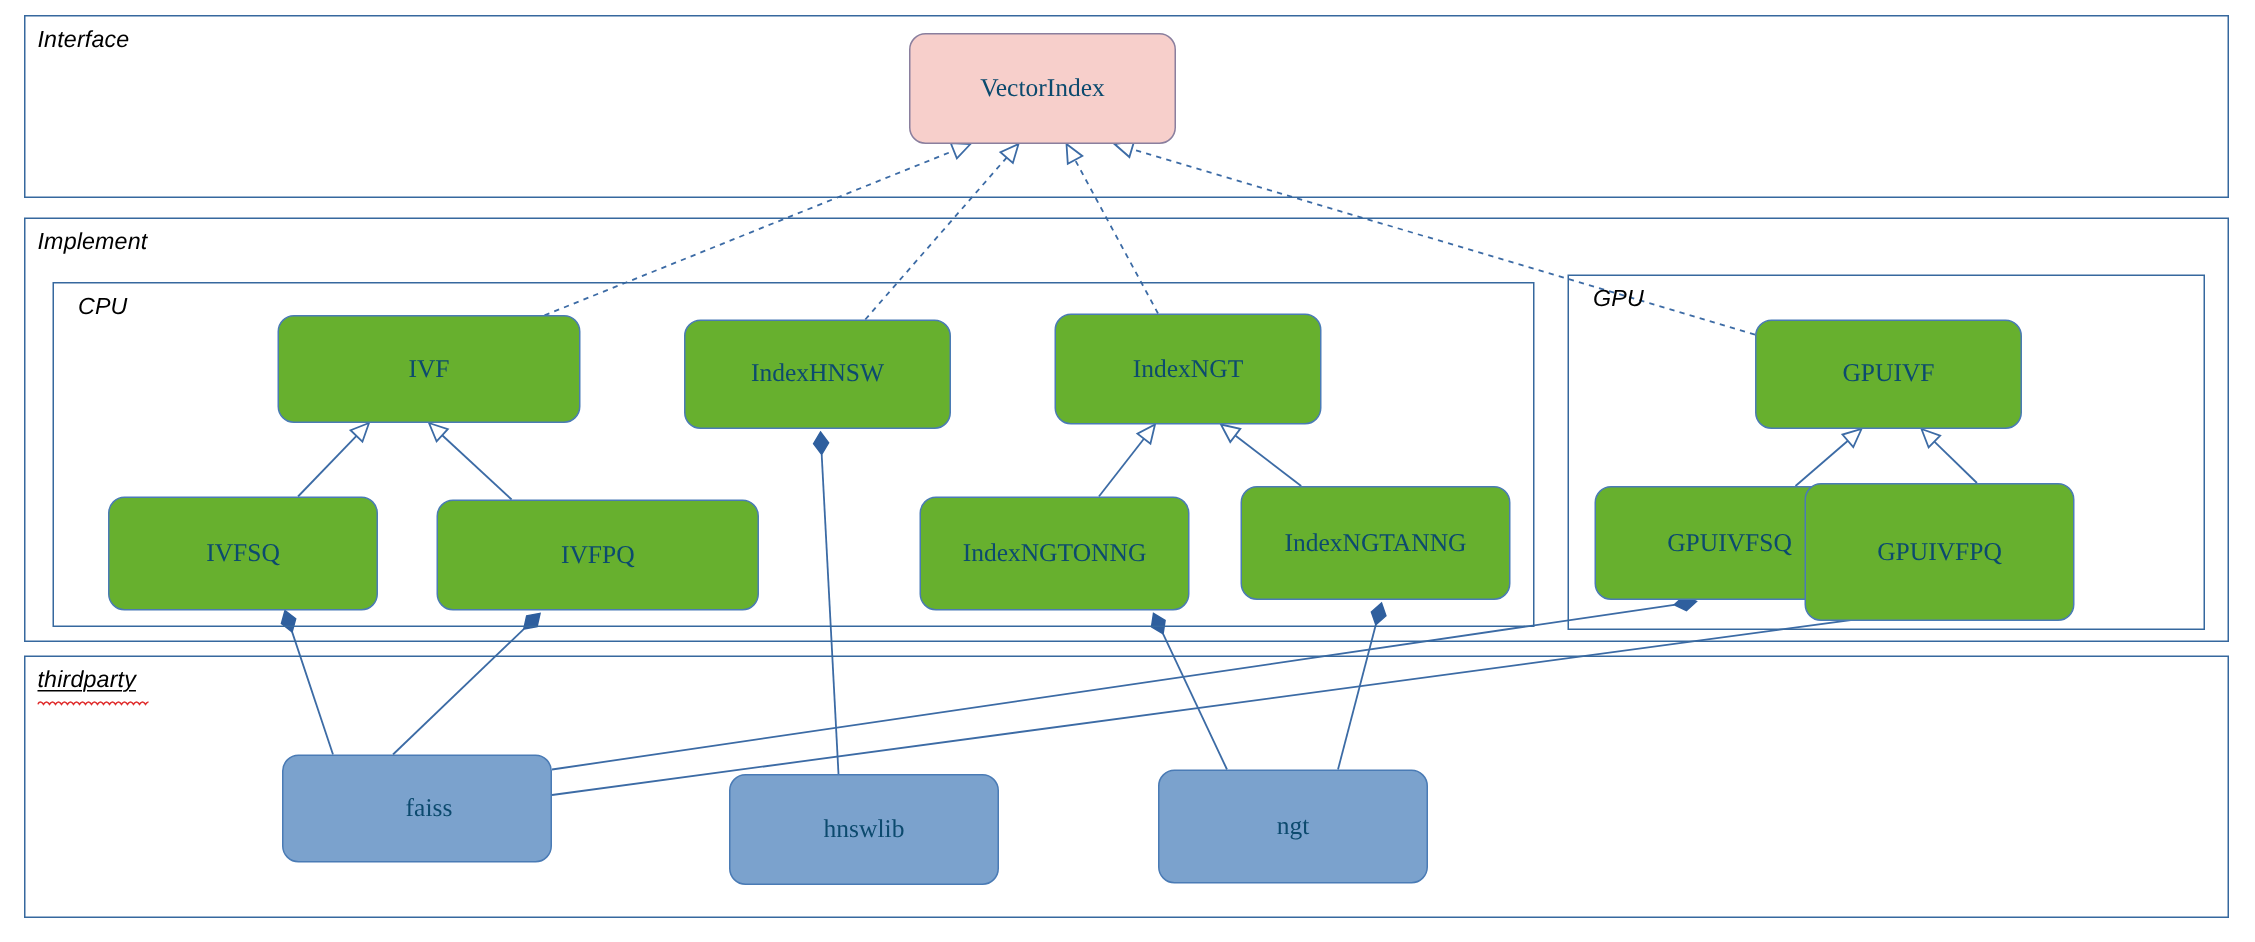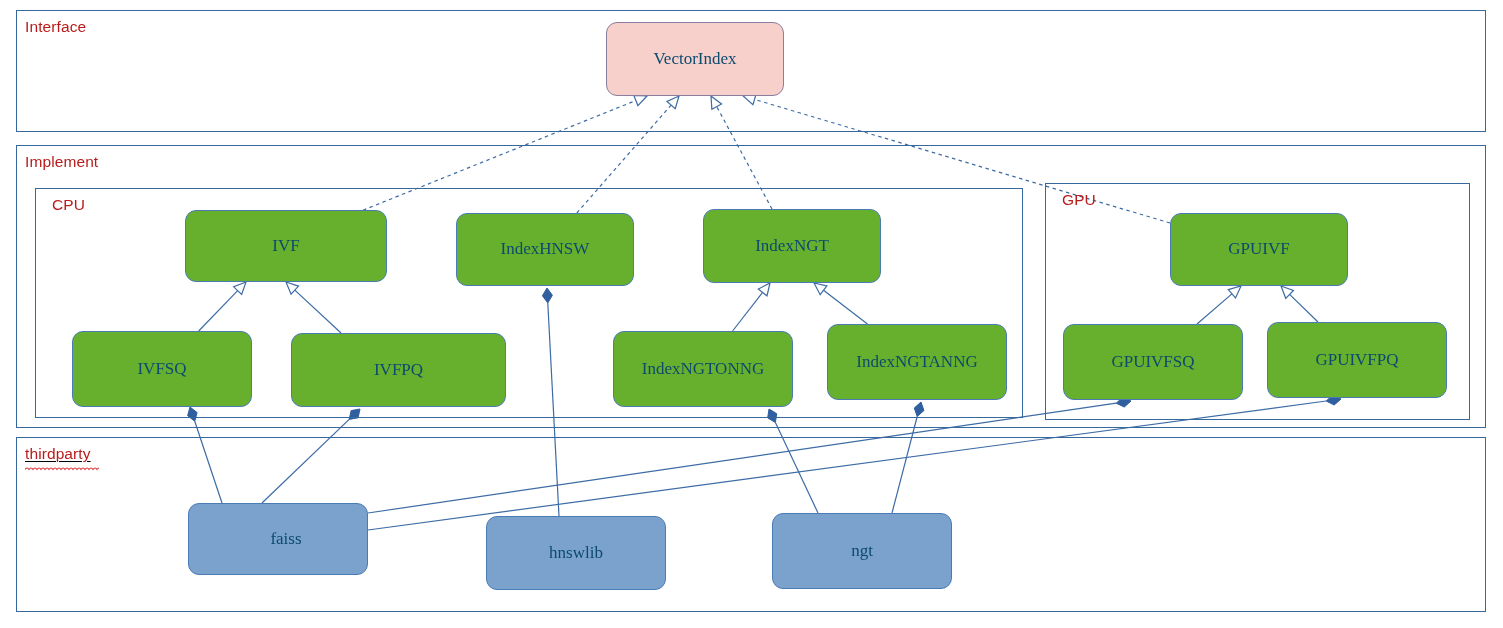--- a/index.html
+++ b/index.html
@@ -25,23 +25,24 @@
     background: transparent;
     box-sizing: border-box;
   }
   .container-box.inner {
     border: 1.1px solid #36689e;
   }
   .container-label {
     position: absolute;
     font-family: "Liberation Sans", sans-serif;
     font-size: 15.5px;
-    color: #b91c1c;
+    color: #000000;
     white-space: nowrap;
     letter-spacing: 0.1px;
+    font-style: italic;
   }
   .container-label.spell {
     text-decoration: underline;
     text-decoration-color: #000;
     text-decoration-thickness: 1px;
     text-underline-offset: 2px;
   }
   .squiggle {
     position: absolute;
     height: 5px;
@@ -186,21 +187,21 @@
       </div>
       <div class="node impl" style="left: 827px; top: 324px; width: 180px; height: 76px;">
         <span>IndexNGTANNG</span>
       </div>
       <div class="node impl" style="left: 1170px; top: 213px; width: 178px; height: 73px;">
         <span>GPUIVF</span>
       </div>
       <div class="node impl" style="left: 1063px; top: 324px; width: 180px; height: 76px;">
         <span>GPUIVFSQ</span>
       </div>
-      <div class="node impl" style="left: 1267px; top: 322px; width: 180px; height: 76px;">
+      <div class="node impl" style="left: 1203px; top: 322px; width: 180px; height: 92px;">
         <span>GPUIVFPQ</span>
       </div>
       <div class="node third" style="left: 188px; top: 503px; width: 180px; height: 72px; padding-left: 16px;">
         <span>faiss</span>
       </div>
       <div class="node third" style="left: 486px; top: 516px; width: 180px; height: 74px;">
         <span>hnswlib</span>
       </div>
       <div class="node third" style="left: 772px; top: 513px; width: 180px; height: 76px;">
         <span>ngt</span>

